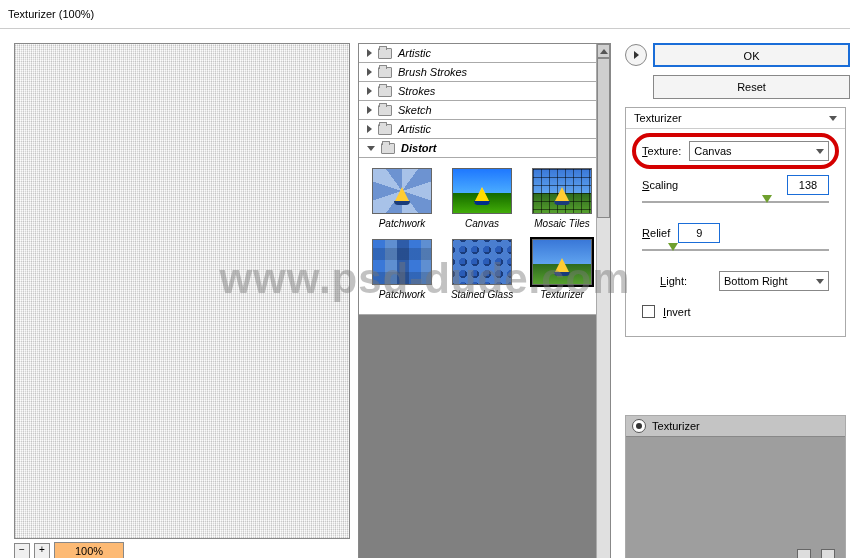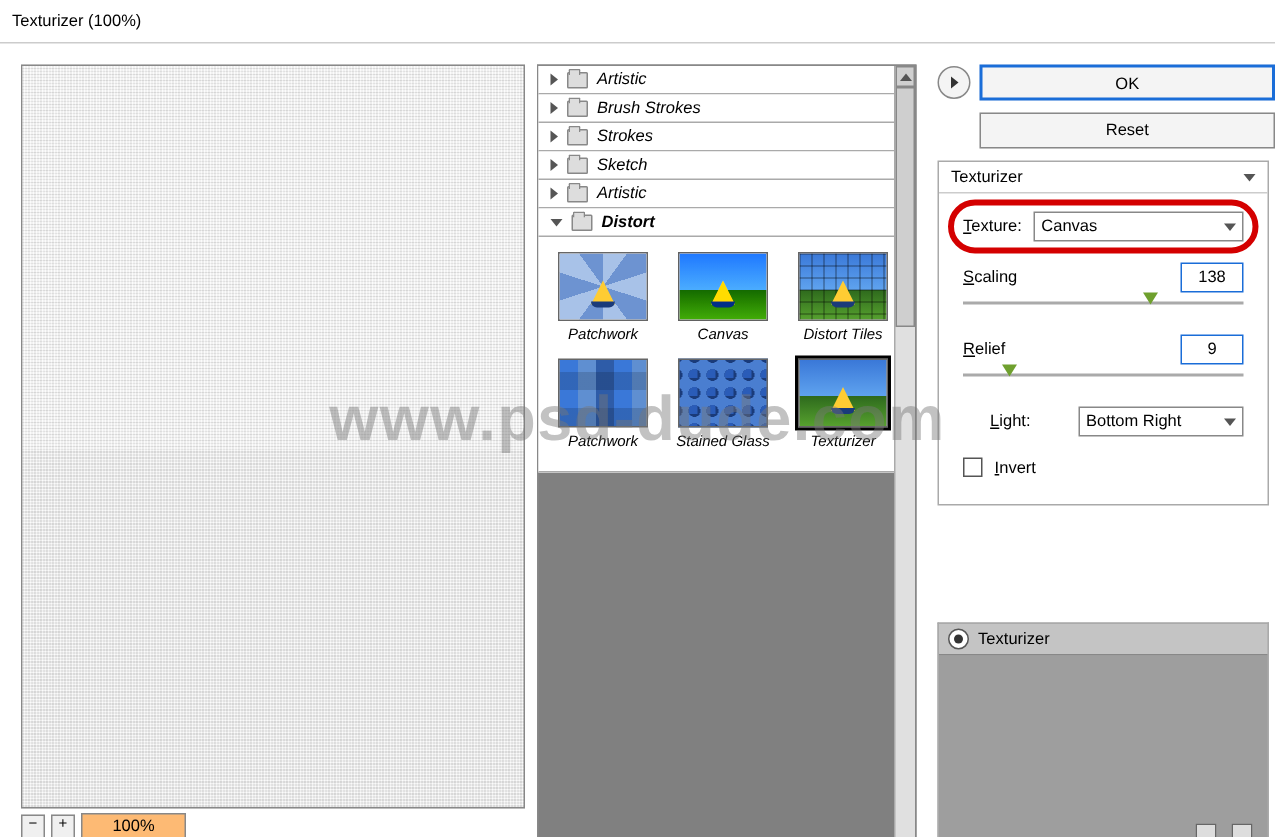--- a/index.html
+++ b/index.html
@@ -152,21 +152,21 @@
           <div class="thumb-img grain">
               <div class="sky"></div>
               <div class="boat"></div>
             </div>
           <div class="thumb-label">Canvas</div>
         </div>
         <div class="thumb-cell">
           <div class="thumb-img mosaic">
               <div class="boat"></div>
             </div>
-          <div class="thumb-label">Distort Tiles</div>
+          <div class="thumb-label">Mosaic Tiles</div>
         </div>
         <div class="thumb-cell">
           <div class="thumb-img patch"></div>
           <div class="thumb-label">Patchwork</div>
         </div>
         <div class="thumb-cell">
           <div class="thumb-img glass"></div>
           <div class="thumb-label">Stained Glass</div>
         </div>
         <div class="thumb-cell sel">
@@ -218,21 +218,21 @@
             <span class="field-label"><span class="ul">S</span>caling</span>
             <input class="num-input" value="138" style="">
           </div>
           <div class="slider">
             <div class="slider-track"></div>
             <div class="slider-thumb" style="left:64%;"></div>
           </div>
         </div>
 
         <div>
-          <div class="ctrl-row" style="justify-content:space-between;">
+          <div class="ctrl-row" style="justify-content:flex-start;">
             <span class="field-label"><span class="ul">R</span>elief</span>
             <input class="num-input" value="9" style="">
           </div>
           <div class="slider">
             <div class="slider-track"></div>
             <div class="slider-thumb" style="left:14%;"></div>
           </div>
         </div>
 
         <div class="ctrl-row">

